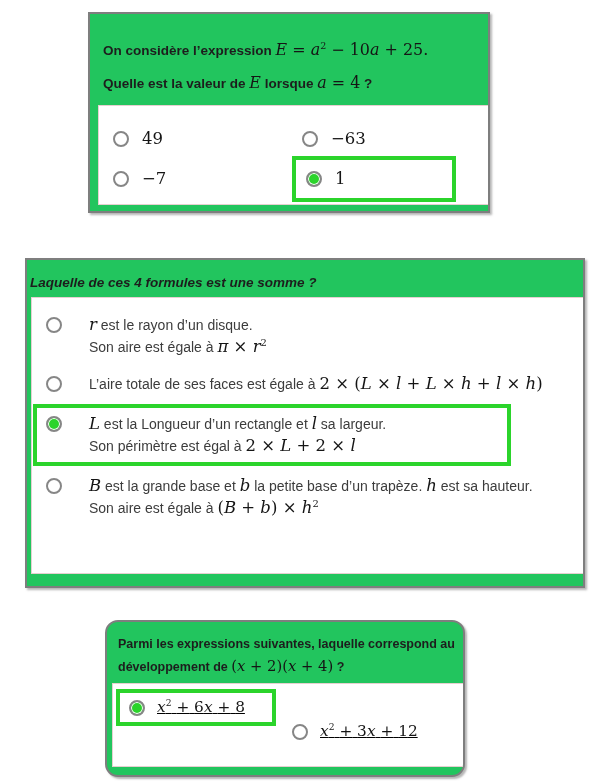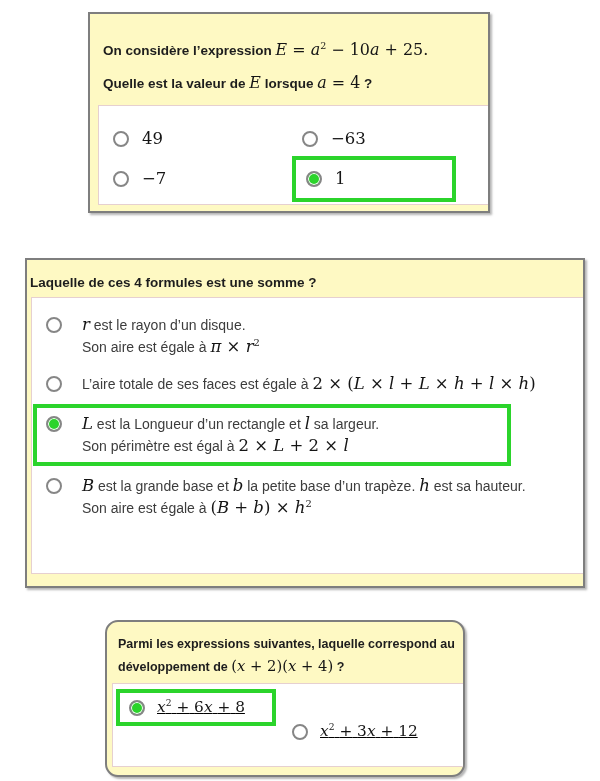--- a/index.html
+++ b/index.html
@@ -10,45 +10,45 @@
     --c-option:#3c3c3c;
     --c-math:#151515;
     --c-radio-ring:#868686;
   }
   html,body{margin:0;padding:0;}
   body{
     width:600px;height:781px;background:#ffffff;position:relative;
     font-family:"Liberation Sans",sans-serif;overflow:hidden;
   }
   .panel{
-    position:absolute;background:#fef9c3;border:2px solid var(--c-panel-border);
+    position:absolute;background:#22c55e;border:2px solid var(--c-panel-border);
     box-shadow:2px 2px 2px rgba(110,110,110,.5);box-sizing:border-box;overflow:hidden;
   }
   #panel1{left:88px;top:12px;width:402px;height:201px;}
   #panel2{left:25px;top:258px;width:560px;height:330px;}
   #panel3{left:105px;top:620px;width:360px;height:157px;border-radius:13px;}
 
   .question{font-weight:bold;color:var(--c-question);}
   #panel1 .question{padding:20px 8px 0 13px;font-size:13.5px;line-height:32px;}
-  #panel2 .question{padding:14px 4px 6px 3px;font-size:13.5px;line-height:17px;}
+  #panel2 .question{padding:14px 4px 6px 3px;font-size:13.5px;line-height:17px;font-style:italic;}
   #panel3 .question{padding:12px 8px 0 11px;font-size:12.5px;line-height:21px;}
 
   .inner{
     border:1px solid var(--c-inner-border);border-right:none;background:#fff;
     box-sizing:border-box;
   }
   #panel1 .inner{margin:5px 0 0 8px;height:100px;padding:13px 0 0 14px;
     display:grid;grid-template-columns:189px 1fr;align-content:start;}
   #panel2 .inner{margin-left:4px;height:277px;padding:16px 0 0 14px;}
   #panel3 .inner{margin:5px 0 0 5px;height:84px;padding:7px 0 0 12px;
     display:grid;grid-template-columns:167px 1fr;align-content:start;text-decoration:underline;}
 
   .option{display:flex;gap:13px;cursor:pointer;}
   #panel1 .option{height:40px;align-items:center;}
-  #panel2 .option{align-items:flex-start;margin-bottom:15px;gap:20px;}
+  #panel2 .option{align-items:flex-start;margin-bottom:15px;gap:27px;}
   #panel2 .option .radio{margin-top:3px;}
   #panel3 .option{height:33px;align-items:center;gap:12px;margin-top:24px;}
 
   .radio{
     width:12px;height:12px;border:2px solid var(--c-radio-ring);border-radius:50%;
     background:#fff;flex:none;display:inline-block;
   }
   .option.selected .radio{background:var(--c-highlight);box-shadow:inset 0 0 0 1px #fff;}
 
   .opt-line{font-size:14px;color:var(--c-option);line-height:22px;}

